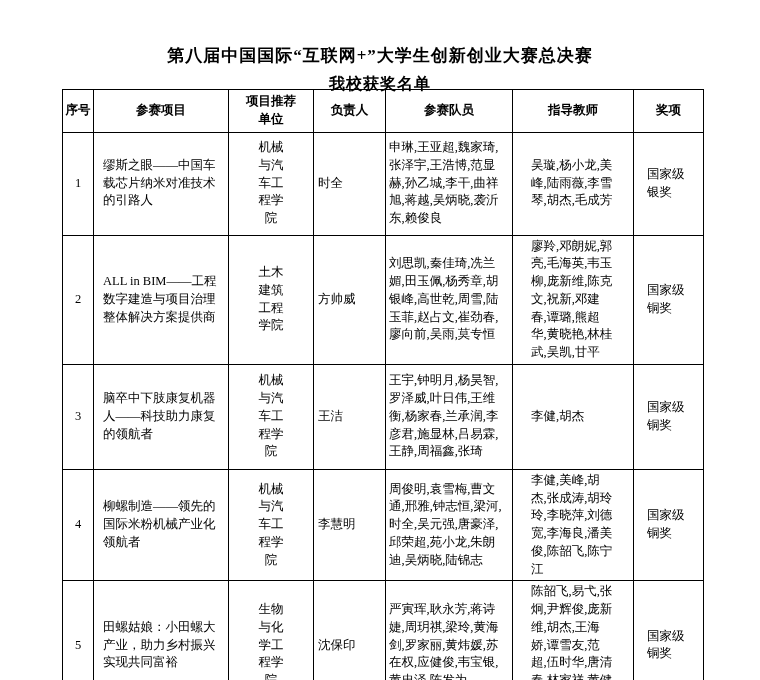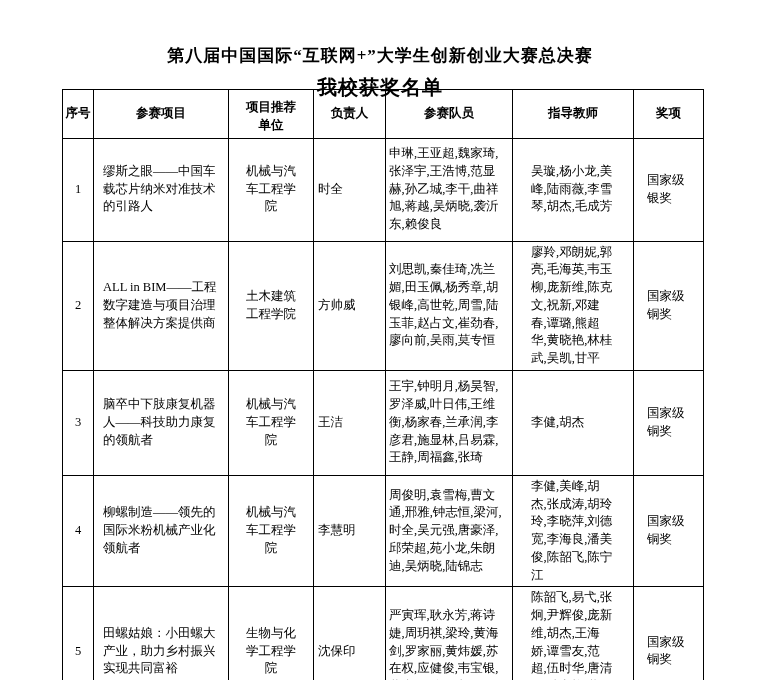--- a/index.html
+++ b/index.html
@@ -6,40 +6,40 @@
   body{
     width:760px;height:680px;position:relative;
     font-family:"Liberation Serif","DejaVu Serif",serif;
     color:#000;
   }
   .doc-title{
     margin-top:46px;text-align:center;font-size:17px;font-weight:bold;
     letter-spacing:1px;line-height:1.2;
   }
   .doc-subtitle{
-    margin-top:8px;text-align:center;font-size:20px;font-weight:bold;
+    margin-top:8px;text-align:center;font-size:16px;font-weight:bold;
     letter-spacing:1px;
   }
   table.award-table{
     position:absolute;left:62px;top:89px;width:641px;
     border-collapse:collapse;table-layout:fixed;
     font-size:12.5px;line-height:1.42;
   }
   .award-table th,.award-table td{
     border:1px solid #000;overflow:hidden;
   }
   .award-table th{
     font-weight:bold;text-align:center;vertical-align:middle;
     padding:3px 2px;font-size:12.5px;
   }
-  .award-table th .hdr-narrow{display:inline-block;max-width:56px;margin-top:6px;}
+  .award-table th .hdr-narrow{display:inline-block;max-width:56px;}
   .award-table td{vertical-align:middle;}
   td.c-no{text-align:center;}
   td.c-project{text-align:left;padding:2px 9px;}
-  td.c-unit{text-align:center;padding:2px 12px;}
+  td.c-unit{text-align:center;padding:2px 24px;}
   td.c-leader{text-align:left;padding:2px 4px;}
   td.c-members{text-align:left;padding:2px 3px;}
   td.c-teachers{text-align:left;padding:2px 18px;}
   td.c-award{text-align:left;padding:2px 13px;}
   tr.r-head{height:38px;padding-left:16px;}
   tr.r-1{height:103px;}
   tr.r-2{height:122px;}
   tr.r-3{height:105px;}
   tr.r-4{height:100px;}
   tr.r-5{height:122px;}

